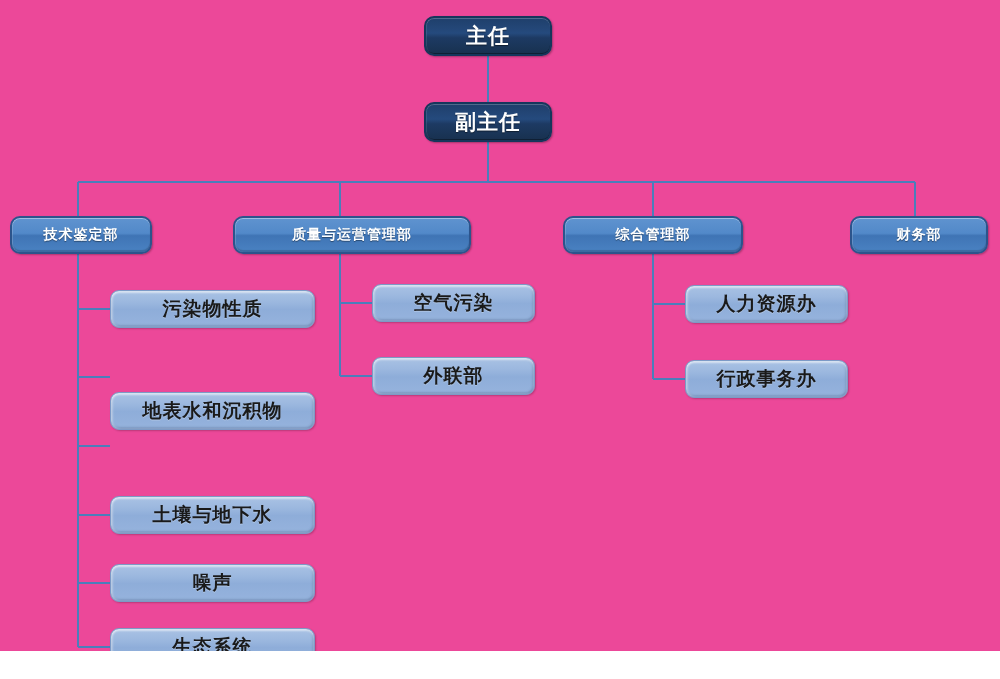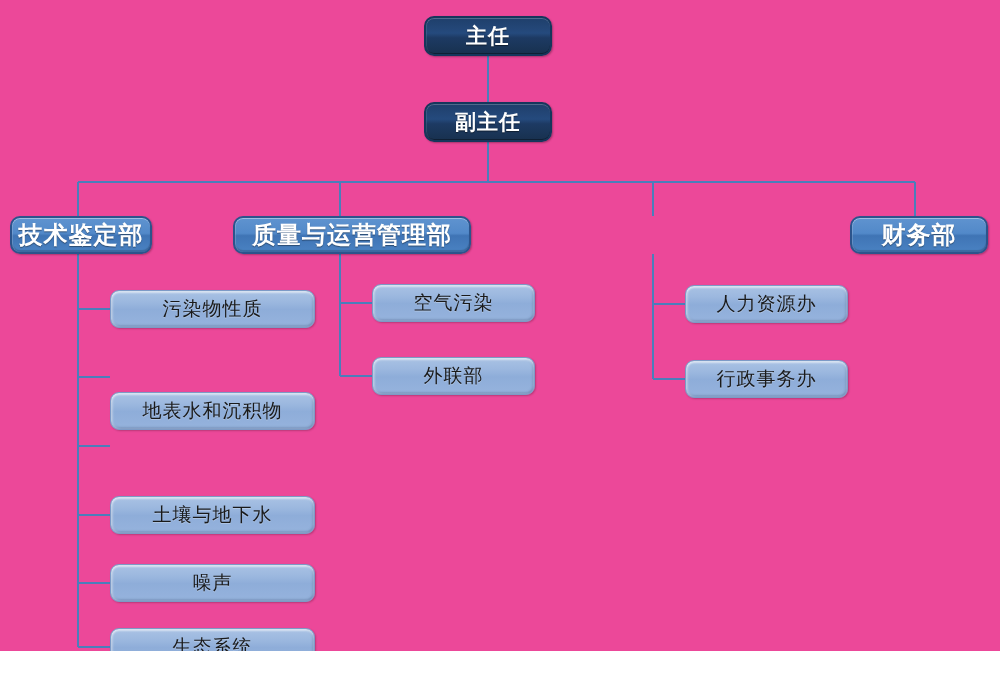--- a/index.html
+++ b/index.html
@@ -55,40 +55,40 @@
                 inset 1px 0 0 rgba(255,255,255,0.10),
                 inset 0 -1px 0 rgba(0,0,0,0.35),
                 1px 1px 2px rgba(0,0,0,0.30);
     text-shadow: 0 1px 1px rgba(0,0,0,0.45);
   }
 
   
   .node.level-2 {
     color: #ffffff;
     font-weight: bold;
-    font-size: 24px;
+    font-size: 14px;
     border: 2px solid #2c5party;
     border: 2px solid #2c548c;
     border-radius: 10px;
     background: linear-gradient(to bottom,
                 #5f93cf 0%,
                 #5289c9 45%,
                 #3f74b5 52%,
                 #4a82c2 100%);
     box-shadow: inset 0 1px 0 rgba(255,255,255,0.40),
                 inset 1px 0 0 rgba(255,255,255,0.18),
                 inset 0 -2px 1px rgba(0,0,0,0.18),
                 1px 1px 2px rgba(0,0,0,0.28);
     text-shadow: 0 1px 1px rgba(0,0,0,0.40);
   }
 
   
   .node.level-3 {
     color: #1a1a1a;
-    font-weight: normal;
+    font-weight: bold;
     font-size: 19px;
     border: 1px solid #7d9ac6;
     border-radius: 9px;
     background: linear-gradient(to bottom,
                 #a9c2e4 0%,
                 #9cb8df 30%,
                 #8eadd9 52%,
                 #96b3dd 100%);
     box-shadow: inset 0 2px 2px rgba(255,255,255,0.55),
                 inset 2px 0 2px rgba(255,255,255,0.30),
@@ -144,20 +144,23 @@
   </div>
 
   <div class="node level-2" style="left:10px; top:216px; width:142px; height:38px;">
     <span>技术鉴定部</span>
   </div>
 
   <div class="node level-2" style="left:233px; top:216px; width:238px; height:38px;">
     <span>质量与运营管理部</span>
   </div>
 
+  <div class="node level-2" style="left:563px; top:216px; width:180px; height:38px;">
+    <span>综合管理部</span>
+  </div>
 
   <div class="node level-2" style="left:850px; top:216px; width:138px; height:38px;">
     <span>财务部</span>
   </div>
 
   <div class="node level-3" style="left:110px; top:290px; width:205px; height:38px;">
     <span>污染物性质</span>
   </div>
 
   <div class="node level-3" style="left:110px; top:358px; width:205px; height:38px;margin-top:34px;">

